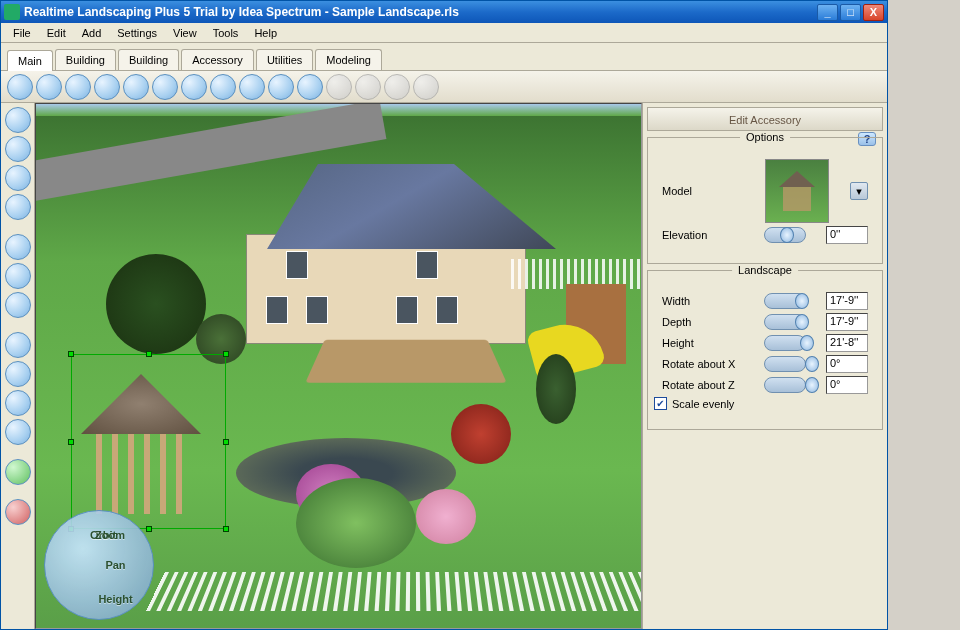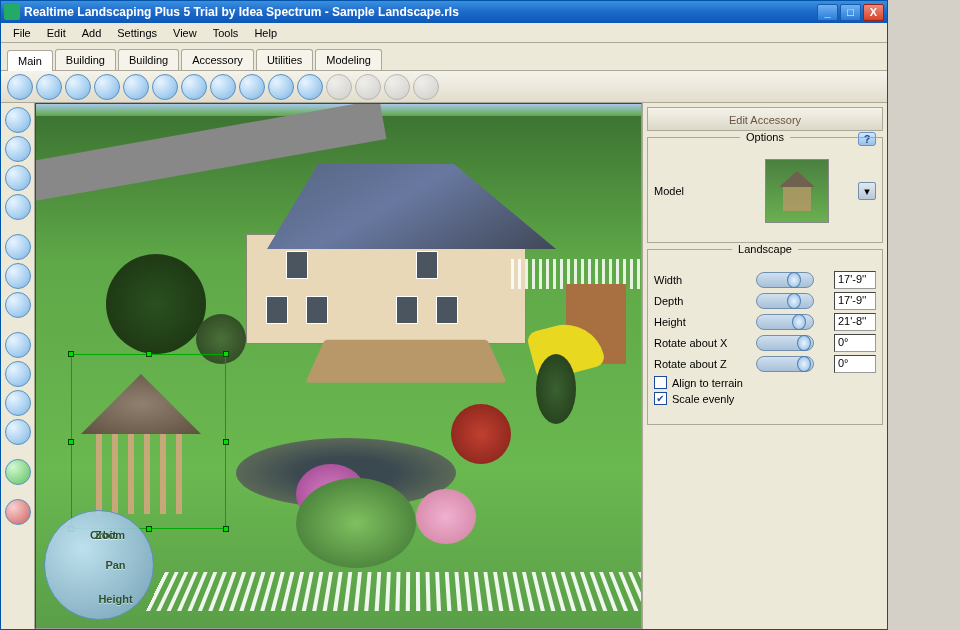--- a/index.html
+++ b/index.html
@@ -43,21 +43,21 @@
 .playset { position: absolute; top: 180px; right: 15px; width: 60px; height: 80px; background: #a87040; }
 .pond { position: absolute; bottom: 120px; left: 200px; width: 220px; height: 70px; background: radial-gradient(ellipse, #3a4850 30%, #5a6858 70%); border-radius: 50%; }
 .navwidget { position: absolute; bottom: 8px; left: 8px; width: 110px; height: 110px; border-radius: 50%; background: radial-gradient(circle at 35% 35%, rgba(200,230,255,0.9), rgba(120,160,200,0.85)); border: 1px solid #5a90c0; display: flex; align-items: center; justify-content: center; color: #2a5030; font-size: 10px; }
 .navwidget .lbl { position: absolute; font-weight: bold; text-shadow: 0 1px 0 rgba(255,255,255,0.5); margin-left: 33px; }
 .panel { width: 245px; background: #ece9d8; border-left: 1px solid #aca899; display: flex; flex-direction: column; padding: 4px; }
 .panelhead { height: 24px; background: linear-gradient(#f5f3ea,#dcd8c8); border: 1px solid #aca899; display: flex; align-items: center; padding: 0 6px; gap: 6px; font-size: 13px; color: #654; flex-direction: column; }
 .panelhead .picon { width: 16px; height: 12px; background: #8a6; }
 .helpbtn { width: 18px; height: 18px; background: linear-gradient(#cde8ff,#9ac0e8); border: 1px solid #6890c0; border-radius: 3px; margin-left: auto; display: flex; align-items: center; justify-content: center; color: #248; font-weight: bold; cursor: pointer; }
 .fieldset { margin-top: 6px; border: 1px solid #aca899; position: relative; padding: 18px 6px 16px; }
 .fieldset .legend { position: absolute; top: -7px; left: 50%; transform: translateX(-50%); background: #ece9d8; padding: 0 6px; }
-.prow { display: flex; align-items: center; margin: 3px 0; gap: 20px; }
+.prow { display: flex; align-items: center; margin: 3px 8px; gap: 20px; }
 .prow .plabel { width: 82px; }
 .slider { flex: 1; height: 16px; background: linear-gradient(#d0e0f0,#a8c0d8); border: 1px solid #7090b0; border-radius: 8px; position: relative; cursor: pointer; }
 .slider .thumb { position: absolute; top: -1px; width: 14px; height: 16px; background: radial-gradient(#e8f4ff,#90b8e0); border: 1px solid #5080b0; border-radius: 50%; }
 .valbox { width: 42px; height: 18px; border: 1px inset #999; background: #fff; padding: 1px 3px; }
 .modelthumb { width: 64px; height: 64px; background: linear-gradient(#4a8040,#6ab050); border: 1px solid #888; display: flex; align-items: center; justify-content: center; }
 .modelthumb .mg { width: 40px; height: 44px; }
 .dropbtn { width: 18px; height: 18px; border: 1px solid #7090b0; background: linear-gradient(#e0e8f0,#b8c8d8); border-radius: 2px; display: flex; align-items: center; justify-content: center; cursor: pointer; }
 .chk { display: flex; align-items: center; gap: 5px; margin: 3px 0; }
 .chkbox { width: 13px; height: 13px; border: 1px solid #1c4b9c; background: #fff; display: flex; align-items: center; justify-content: center; font-size: 10px; color: #1c4b9c; }
 </style>
@@ -197,20 +197,27 @@
           <div style="flex:1;display:flex;justify-content:center">
             <div class="modelthumb">
               <svg class="mg" viewBox="0 0 40 44">
                   <polygon points="20,2 38,18 2,18" fill="#706050"></polygon>
                   <rect x="6" y="18" width="28" height="24" fill="#b89868" opacity="0.8"></rect>
                 </svg>
             </div>
           </div>
           <div class="dropbtn">▾</div>
         </div>
+        <div class="prow">
+          <div class="plabel">Elevation</div>
+          <div class="slider">
+              <div class="thumb" style="left:15px"></div>
+            </div>
+          <div class="valbox">0''</div>
+        </div>
       </div>
 
       <div class="fieldset">
         <div class="legend">Landscape</div>
         <div class="prow">
           <div class="plabel">Width</div>
           <div class="slider">
               <div class="thumb" style="left:30px"></div>
             </div>
           <div class="valbox">17'-9''</div>
@@ -235,24 +242,20 @@
               <div class="thumb" style="left:40px"></div>
             </div>
           <div class="valbox">0°</div>
         </div>
         <div class="prow">
           <div class="plabel">Rotate about Z</div>
           <div class="slider">
               <div class="thumb" style="left:40px"></div>
             </div>
           <div class="valbox">0°</div>
-        </div>
-        <div class="chk">
-          <div class="chkbox"></div>
-          <span>Align to terrain</span>
         </div>
         <div class="chk">
           <div class="chkbox">✔</div>
           <span>Scale evenly</span>
         </div>
       </div>
     </div>
   </div>
 </div>
 

